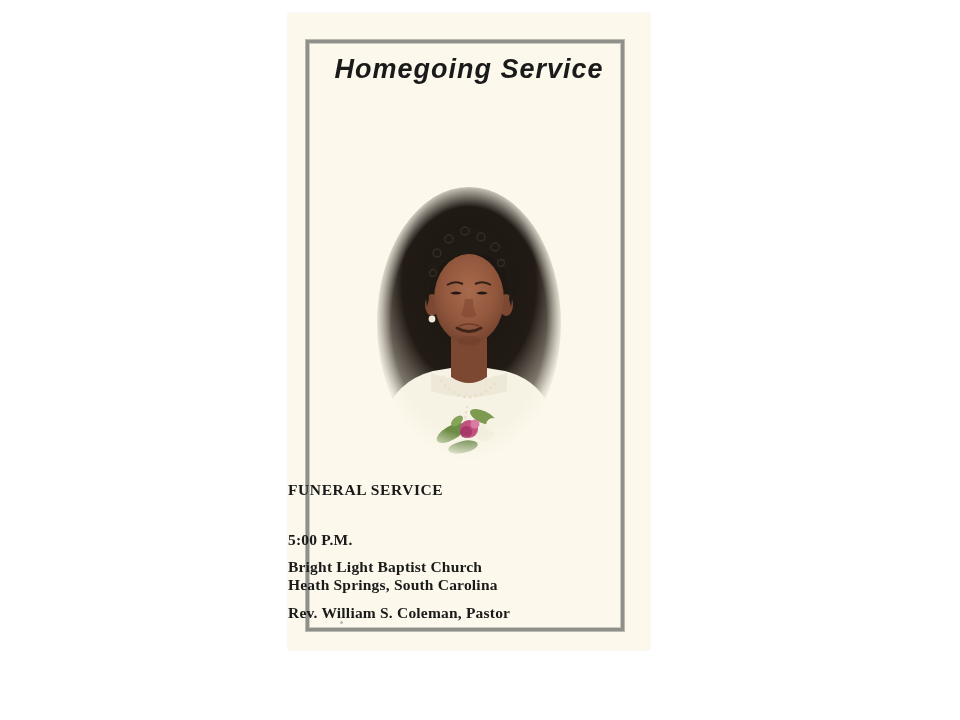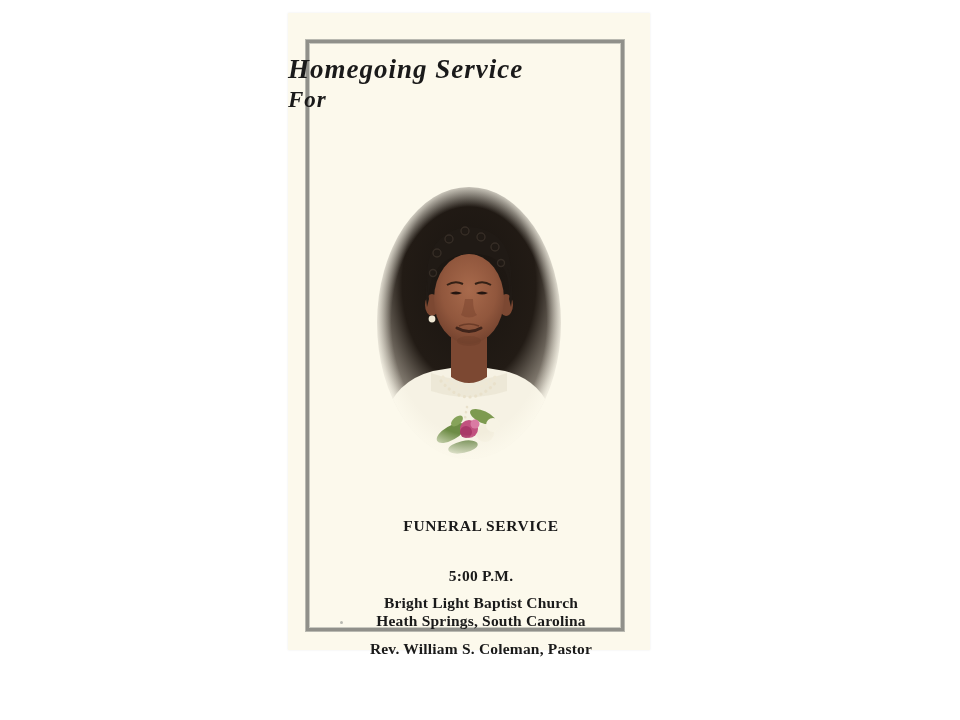--- a/index.html
+++ b/index.html
@@ -24,22 +24,23 @@
   }
   .inner-frame{
     position:absolute;
     left:18px; top:27px; right:26px; bottom:19px;
     border:3px solid var(--frame-gray);
     box-shadow:0 0 0 1px #b9b9b1, inset 0 0 0 1px #c9c9c0;
   }
   .title-block{
     position:absolute;
     left:0; top:40px; width:100%;
+    text-align:center;
     color:var(--text-color);
-    font-family:Liberation Serif, serif;
+    font-family:Liberation Sans, sans-serif;
     font-style:italic;
   }
   .title-line-main{
     font-size:27px;
     font-weight:600;
     letter-spacing:1px;
     line-height:33px;
   }
   .title-line-for{
     font-size:23px;
@@ -48,29 +49,27 @@
     line-height:27px;
   }
   .portrait-wrap{
     position:absolute;
     left:50%; top:168px;
     transform:translateX(-50%);
     width:196px; height:288px;
   }
   .text-line{
     position:absolute;
-    left:12px; width:100%;
-    text-align:center;
+    left:0; width:100%;
     color:var(--text-color);
     font-family:"Liberation Serif", serif;
     font-weight:bold;
     font-size:15.5px;
     line-height:18px;
     letter-spacing:0.2px;
-    margin-top:36px;
   }
   .l-service{top:468px; letter-spacing:0.6px;}
   .l-date{top:500px;}
   .l-time{top:518px;}
   .l-venue{top:545px;}
   .l-city{top:563px;}
   .l-pastor{top:591px;}
   .speck{
     position:absolute; left:52px; bottom:26px;
     width:3px; height:3px; background:#b9b9b1; border-radius:50%;
@@ -78,21 +77,20 @@
 </style>
 </head>
 <body>
 
 <div class="program-card">
 
   <div class="inner-frame"></div>
 
   <div class="title-block">
     <div class="title-line-main">Homegoing Service</div>
-    <div class="title-line-for">For</div>
   </div>
 
   <div class="portrait-wrap">
     <svg width="196" height="288" viewBox="0 0 196 288" xmlns="http://www.w3.org/2000/svg">
       <defs>
         <clipPath id="ovalClip">
           <ellipse cx="98" cy="142" rx="92" ry="136"></ellipse>
         </clipPath>
         <radialGradient id="bgDark" cx="0.5" cy="0.36" r="0.62">
           <stop offset="0%" stop-color="#191410"></stop>

